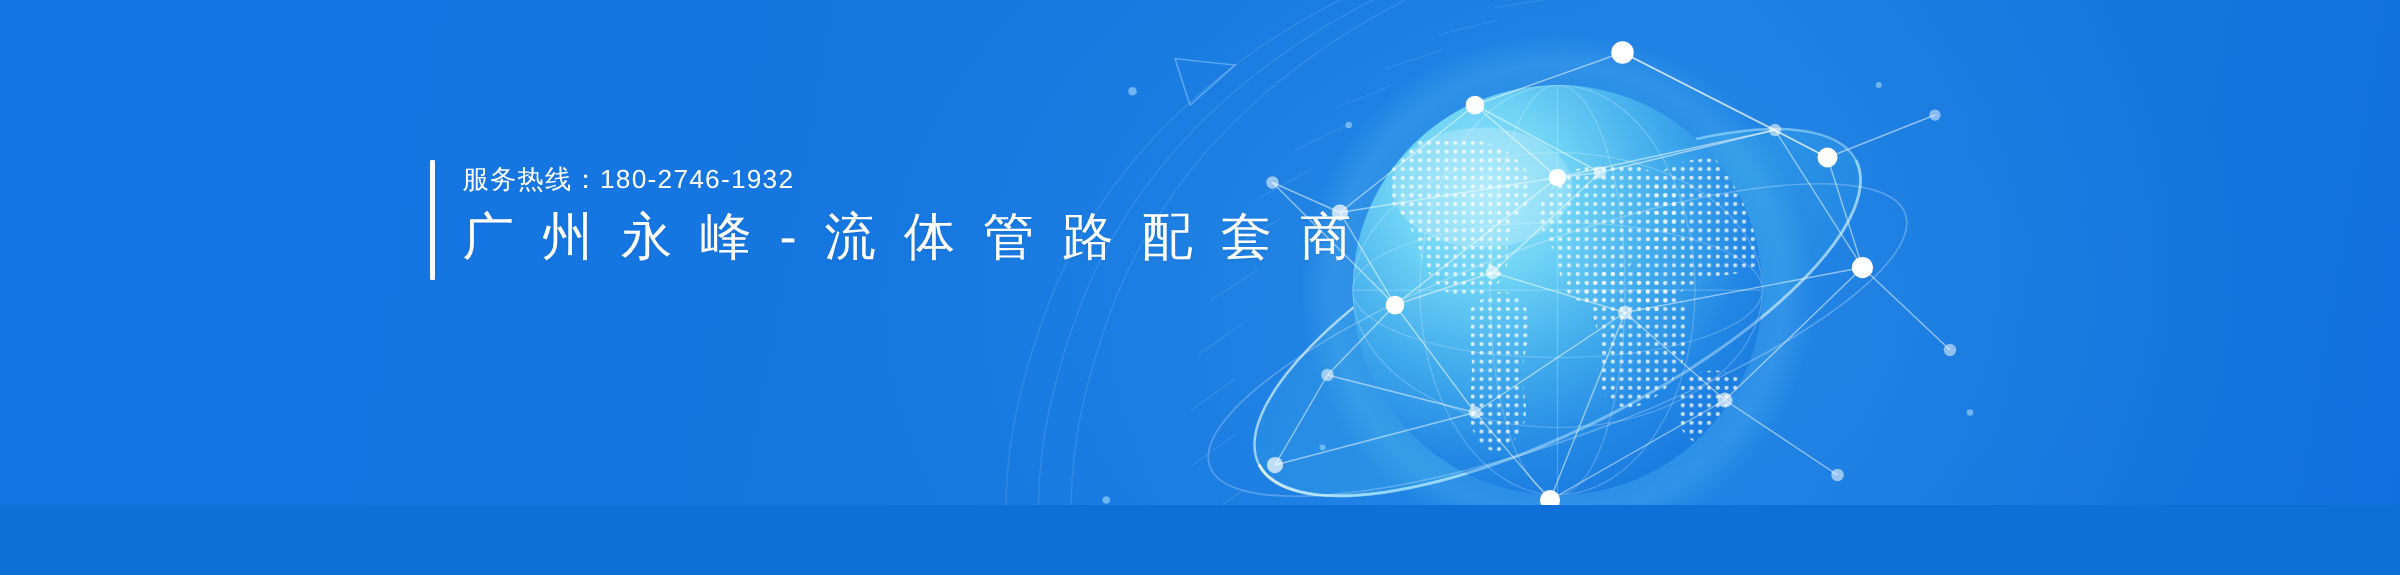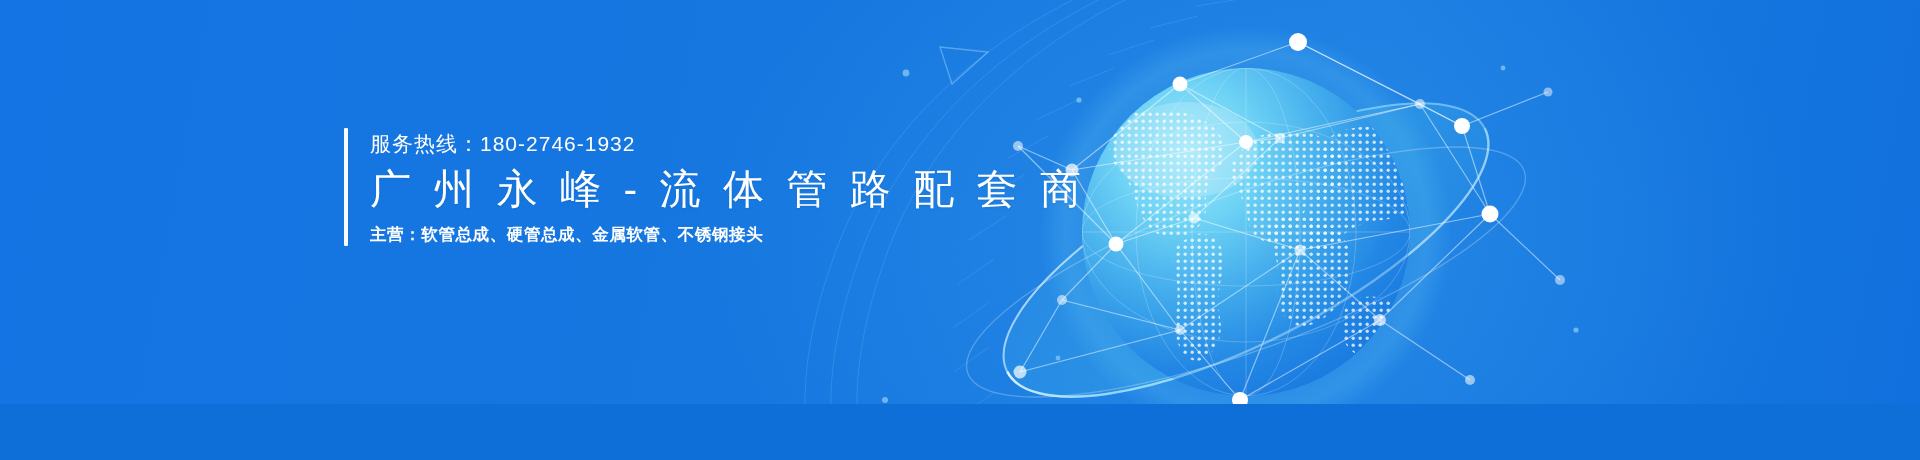--- a/index.html
+++ b/index.html
@@ -272,17 +272,16 @@
         </g>
       </g>
     </svg>
   </div>
 
   <div class="text-block">
     <div class="accent-bar"></div>
     <div class="text-lines">
       <p class="hotline">服务热线：180-2746-1932</p>
       <h1 class="headline">广 州 永 峰 - 流 体 管 路 配 套 商</h1>
-      <p class="subline">主营：软管总成、硬管总成、金属软管、不锈钢接头</p>
     </div>
   </div>
 
 </div>
 
 </body></html>

